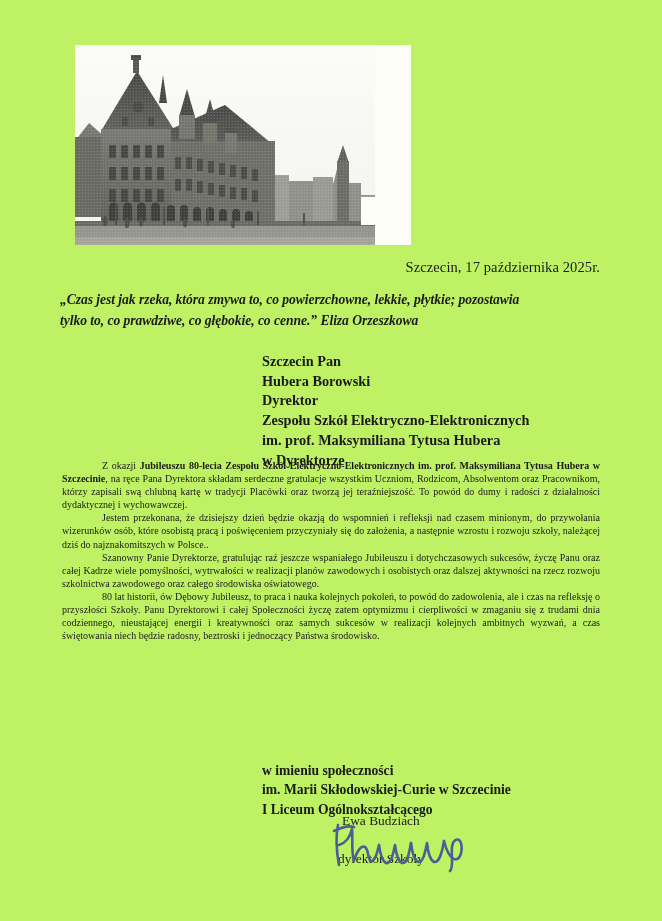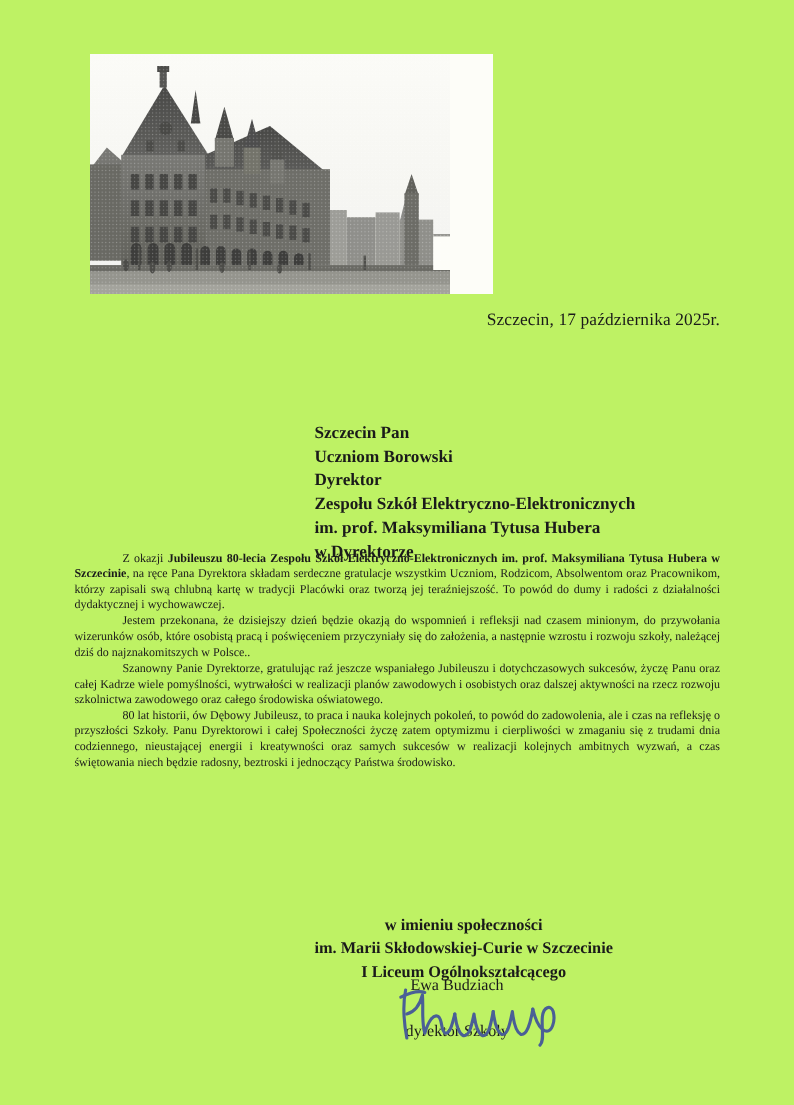--- a/index.html
+++ b/index.html
@@ -88,21 +88,21 @@
 
   
   .closing {
     position: absolute;
     left: 262px;
     top: 761px;
     font-size: 13.6px;
     font-weight: bold;
     line-height: 1.42;
   }
-  .closing div { white-space: nowrap; text-align: center; }
+  .closing div { white-space: nowrap; }
 
   
   .sig-block {
     position: absolute;
     left: 330px;
     top: 813px;
     width: 200px;
     height: 70px;
   }
   .sig-name {
@@ -273,24 +273,28 @@
       <rect x="300" y="0" width="36" height="200" fill="#fdfdf8"></rect>
       <rect x="286" y="152" width="14" height="28" fill="#fdfdf8"></rect>
 
       <rect x="0" y="0" width="300" height="200" fill="url(#halftone)"></rect>
       <rect x="0" y="0" width="300" height="200" fill="#ffffff" fill-opacity="0.07"></rect>
     </svg>
   </div>
 
   <div class="date-line">Szczecin, 17 października 2025r.</div>
 
+  <div class="quote">
+    <span>„Czas jest jak rzeka, która zmywa to, co powierzchowne, lekkie, płytkie; pozostawia tylko to, co prawdziwe, co głębokie, co cenne.”</span>
+    <span>Eliza Orzeszkowa</span>
+  </div>
 
   <div class="addressee">
     <div>Szczecin Pan</div>
-    <div>Uczniom Borowski</div>
+    <div>Hubera Borowski</div>
     <div>Dyrektor</div>
     <div>Zespołu Szkół Elektryczno-Elektronicznych</div>
     <div>im. prof. Maksymiliana Tytusa Hubera</div>
     <div>w Dyrektorze</div>
   </div>
 
   <div class="body-text">
     <p><span>Z okazji </span><b>Jubileuszu 80-lecia Zespołu Szkół Elektryczno-Elektronicznych im. prof. Maksymiliana Tytusa Hubera w Szczecinie</b><span>, na ręce Pana Dyrektora składam serdeczne gratulacje wszystkim Uczniom, Rodzicom, Absolwentom oraz Pracownikom, którzy zapisali swą chlubną kartę w tradycji Placówki oraz tworzą jej teraźniejszość. To powód do dumy i radości z działalności dydaktycznej i wychowawczej.</span></p>
     <p class="tight">Jestem przekonana, że dzisiejszy dzień będzie okazją do wspomnień i refleksji nad czasem minionym, do przywołania wizerunków osób, które osobistą pracą i poświęceniem przyczyniały się do założenia, a następnie wzrostu i rozwoju szkoły, należącej dziś do najznakomitszych w Polsce..</p>
     <p class="tight">Szanowny Panie Dyrektorze, gratulując raź jeszcze wspaniałego Jubileuszu i dotychczasowych sukcesów, życzę Panu oraz całej Kadrze wiele pomyślności, wytrwałości w realizacji planów zawodowych i osobistych oraz dalszej aktywności na rzecz rozwoju szkolnictwa zawodowego oraz całego środowiska oświatowego.</p>

